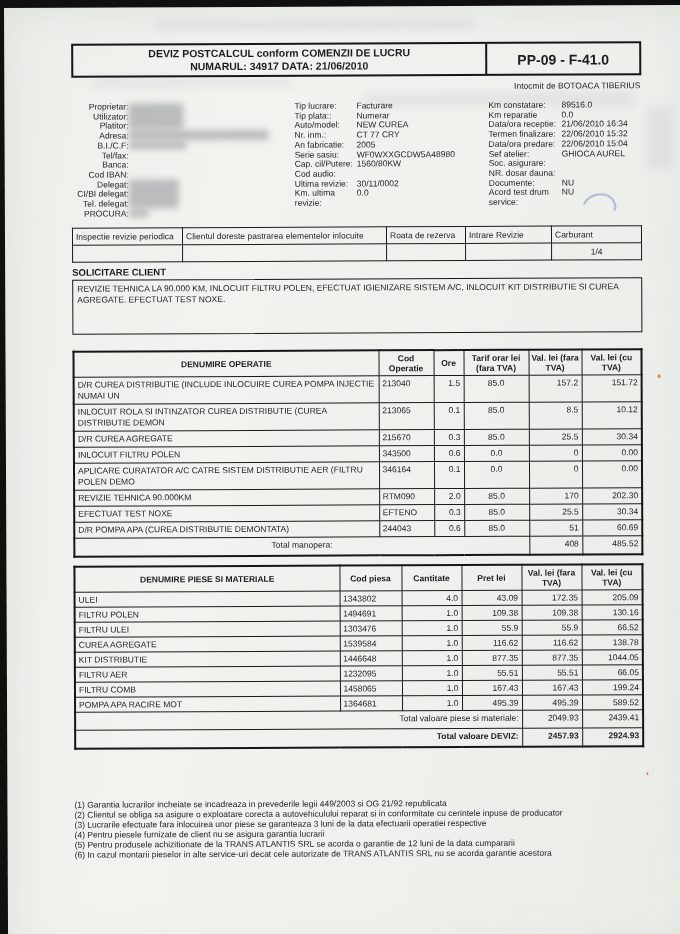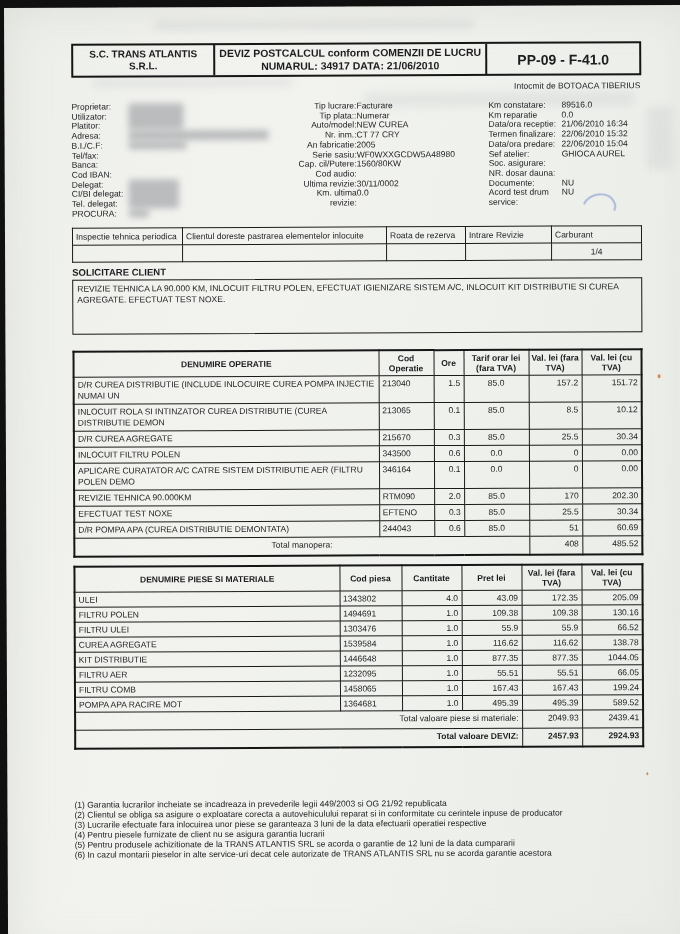--- a/index.html
+++ b/index.html
@@ -24,22 +24,22 @@
   .hdr-title{flex:1;border-right:2px solid #161616;font-size:10.5px;line-height:13px;}
   .hdr-code{width:148px;font-size:14px;padding-top:8px;}
   .intocmit{text-align:right;font-size:8.5px;margin:5px 1px 10px 0;}
 
   
   .info{display:flex;font-size:8.5px;line-height:9.7px;margin-bottom:9px;}
   .info-col-left{width:223px;position:relative;}
   .info-col-mid{width:194px;}
   .info-col-right{flex:1;}
   .irow{display:flex;}
-  .il-label{width:57px;}
-  .im-label{width:62px;flex-shrink:0;text-align:right;}
+  .il-label{width:57px;text-align:right;}
+  .im-label{width:62px;flex-shrink:0;}
   .ir-label{width:73px;flex-shrink:0;}
   .ival{white-space:nowrap;}
 
   .redact{position:absolute;background:#8e9096;filter:blur(3px);opacity:.55;border-radius:2px;}
   .redact.r1{left:57px;top:1px;width:55px;height:26px;}
   .redact.r2{left:57px;top:28px;width:140px;height:10px;}
   .redact.r3{left:57px;top:39px;width:58px;height:8px;}
   .redact.r4{left:57px;top:77px;width:50px;height:29px;}
   .redact.r5{left:57px;top:107px;width:20px;height:8px;}
 
@@ -89,24 +89,20 @@
   <div class="smudge sm2"></div>
   <div class="smudge sm3"></div>
   <div class="smudge sm4"></div>
   <div class="pen-mark"></div>
   <div class="speck sp1"></div>
   <div class="speck sp2"></div>
 
   <div class="content">
 
     <div class="hdr">
-      <div class="hdr-cell hdr-company">
-        <div>S.C. TRANS ATLANTIS</div>
-        <div>S.R.L.</div>
-      </div>
       <div class="hdr-cell hdr-title">
         <div>DEVIZ POSTCALCUL conform COMENZII DE LUCRU</div>
         <div>NUMARUL: 34917 DATA: 21/06/2010</div>
       </div>
       <div class="hdr-cell hdr-code">PP-09 - F-41.0</div>
     </div>
     <div class="intocmit">Intocmit de BOTOACA TIBERIUS</div>
 
     <div class="info">
       <div class="info-col-left">
@@ -249,21 +245,21 @@
     <table class="check-table">
       <colgroup>
           <col style="width:110px">
           <col style="width:204px">
           <col style="width:79px">
           <col style="width:86px">
           <col>
         </colgroup>
       <tbody>
           <tr>
-        <td class="l">Inspectie tehnica periodica</td>
+        <td class="l">Inspectie revizie periodica</td>
         <td class="l">Clientul doreste pastrarea elementelor inlocuite</td>
         <td class="l">Roata de rezerva</td>
         <td class="l">Intrare Revizie</td>
         <td class="l">Carburant</td>
       </tr>
       <tr>
         <td class="c"></td>
         <td class="c"></td>
         <td class="c"></td>
         <td class="c"></td>

